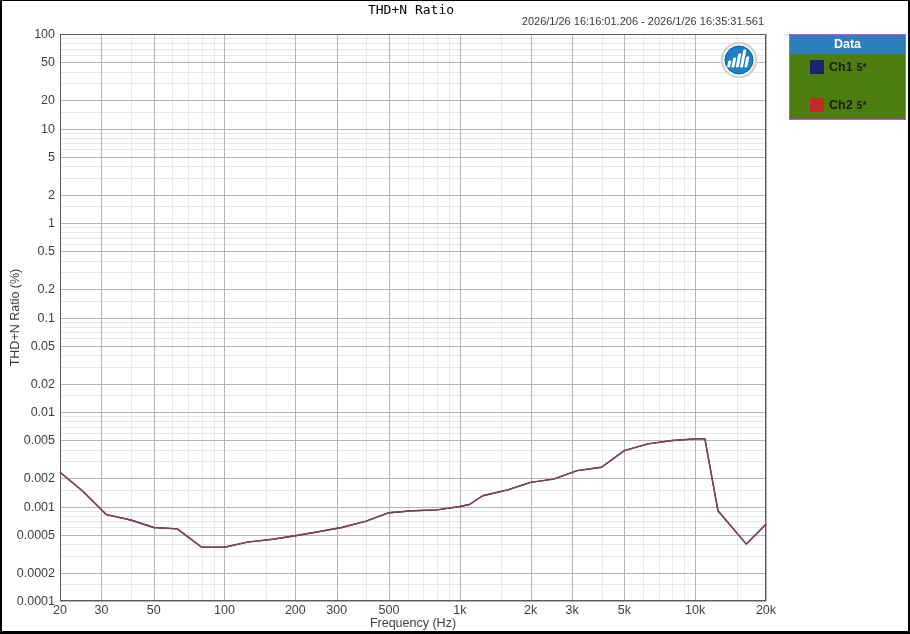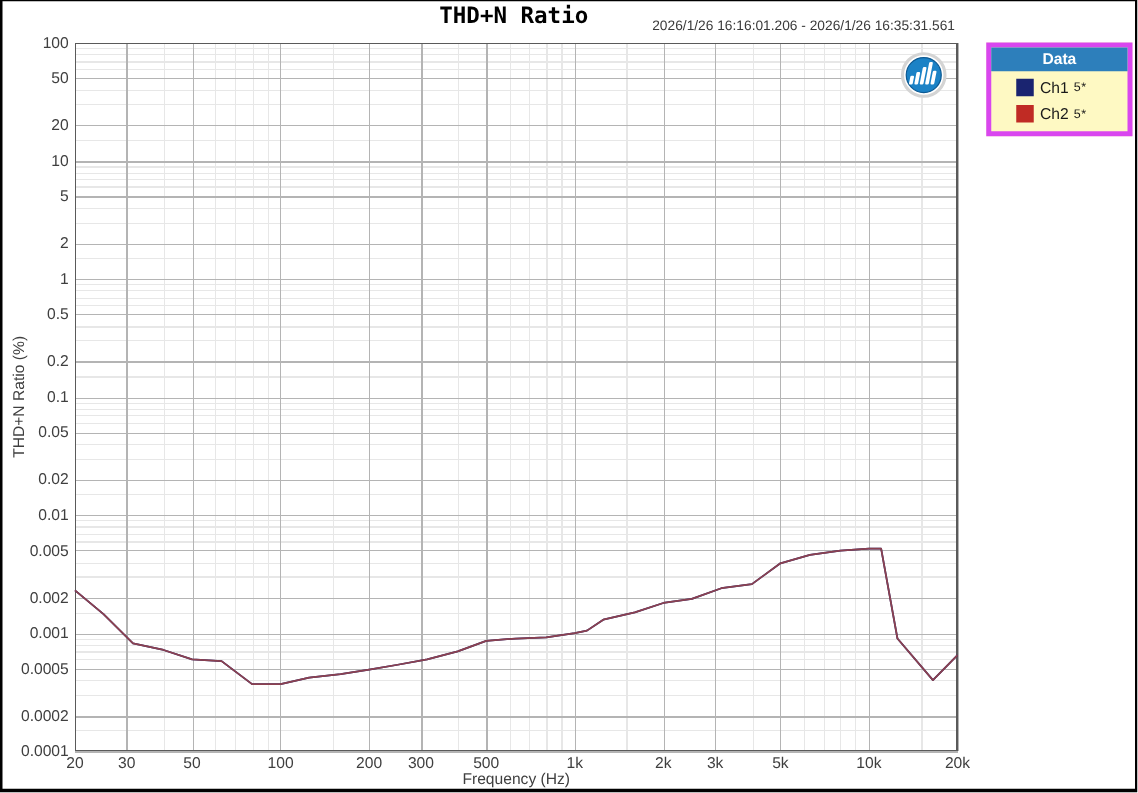--- a/index.html
+++ b/index.html
@@ -4,36 +4,36 @@
 <style>
   html,body{margin:0;padding:0;background:#fff;}
   .stage{
     position:relative;width:910px;height:634px;box-sizing:border-box;
     border-style:solid;border-color:#000;border-width:1px 2px 3px 2px;
     background:#fff;overflow:hidden;
     font-family:"Liberation Sans",sans-serif;
   }
   .chart-title{
     position:absolute;left:56px;top:1px;width:706px;text-align:center;
-    font-family:"DejaVu Sans Mono",monospace;font-size:18px;font-weight:700;color:#000;
+    font-family:"DejaVu Sans Mono",monospace;font-size:13px;font-weight:400;color:#000;
   }
   .time-range{
     position:absolute;left:56px;top:14px;width:706px;text-align:right;
     font-size:11px;color:#3a3a3a;
   }
   #plot-svg{position:absolute;left:0;top:0;}
   .legend{
     position:absolute;left:787px;top:33px;width:117px;box-sizing:border-box;
-    border:4px solid #d946ef;background:#fef9c3;
+    border:1px solid #d946ef;background:#4d7c0f;
   }
   .legend-header{
     height:19px;line-height:19px;text-align:center;color:#fff;
     font-weight:700;font-size:12.5px;
   }
-  .legend-items{padding:6px 4px 7px 20px;display:flex;flex-direction:column;gap:7px;}
+  .legend-items{padding:6px 4px 7px 20px;display:flex;flex-direction:column;gap:24px;font-weight:bold;}
   .legend-item{display:flex;align-items:center;font-size:12.5px;color:#1a1a1a;cursor:pointer;}
   .swatch{width:14px;height:14px;display:inline-block;margin-right:5px;flex:0 0 auto;}
   .lsuffix{font-size:10px;margin-left:4px;letter-spacing:0.5px;}
 </style>
 </head>
 <body>
 
 <div class="stage">
 
   <div class="chart-title">THD+N Ratio</div>

